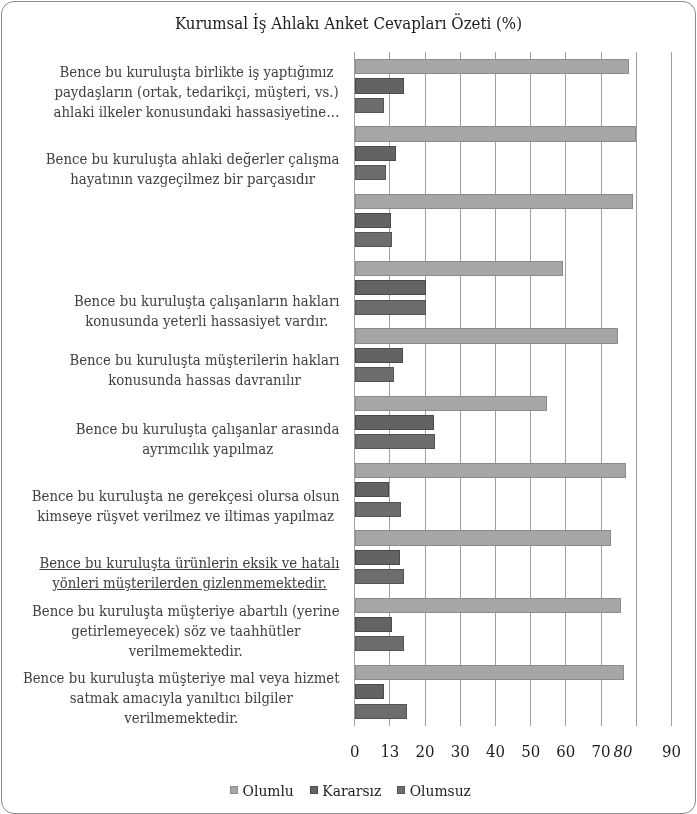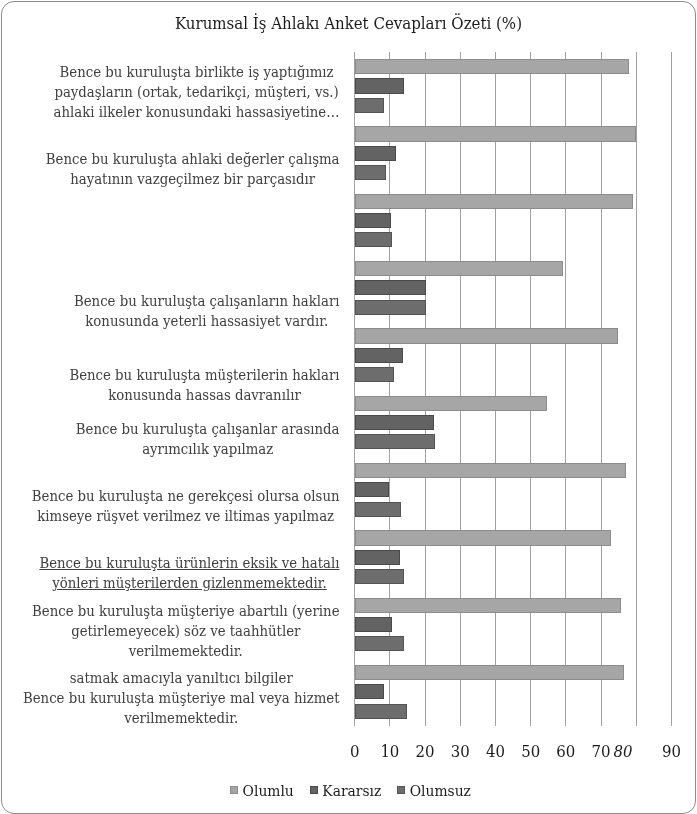--- a/index.html
+++ b/index.html
@@ -19,21 +19,21 @@
 </style>
 </head>
 <body>
 
 <div id="frame"></div>
 <div id="chart-title">Kurumsal İş Ahlakı Anket Cevapları Özeti (%)</div>
 <div id="plot" style="left: 0px; top: 0px; width: 695px; height: 814px;">
     <div class="gridline" style="left: 354.2px; top: 52.3px; height: 673.3px;"></div>
     <div class="tick-label" style="left: 324.7px; top: 742px; width: 60px;">0</div>
     <div class="gridline" style="left: 389.389px; top: 52.3px; height: 673.3px;"></div>
-    <div class="tick-label" style="left: 359.889px; top: 742px; width: 60px;">10</div>
+    <div class="tick-label" style="left: 359.889px; top: 742px; width: 60px;">13</div>
     <div class="gridline" style="left: 424.578px; top: 52.3px; height: 673.3px;"></div>
     <div class="tick-label" style="left: 395.078px; top: 742px; width: 60px;">20</div>
     <div class="gridline" style="left: 459.767px; top: 52.3px; height: 673.3px;"></div>
     <div class="tick-label" style="left: 430.267px; top: 742px; width: 60px;">30</div>
     <div class="gridline" style="left: 494.956px; top: 52.3px; height: 673.3px;"></div>
     <div class="tick-label" style="left: 465.456px; top: 742px; width: 60px;">40</div>
     <div class="gridline" style="left: 530.144px; top: 52.3px; height: 673.3px;"></div>
     <div class="tick-label" style="left: 500.644px; top: 742px; width: 60px;">50</div>
     <div class="gridline" style="left: 565.333px; top: 52.3px; height: 673.3px;"></div>
     <div class="tick-label" style="left: 535.833px; top: 742px; width: 60px;">60</div>
@@ -64,21 +64,21 @@
     <div class="bar" style="left: 354.7px; top: 261.155px; width: 207.966px; height: 15.1px; background: rgb(166, 166, 166); border-color: rgb(140, 140, 140);"></div>
     <div class="bar" style="left: 354.7px; top: 280.405px; width: 71.7853px; height: 15.1px; background: rgb(99, 99, 99); border-color: rgb(74, 74, 74);"></div>
     <div class="bar" style="left: 354.7px; top: 299.655px; width: 71.4334px; height: 15.1px; background: rgb(109, 109, 109); border-color: rgb(84, 84, 84);"></div>
     <div class="cat-label" style="right: 355.5px; display: inline-block; top: 291px;">
       <div>Bence bu kuruluşta çalışanların hakları</div>
       <div>konusunda yeterli hassasiyet vardır.</div>
     </div>
     <div class="bar" style="left: 354.7px; top: 328.485px; width: 262.861px; height: 15.1px; background: rgb(166, 166, 166); border-color: rgb(140, 140, 140);"></div>
     <div class="bar" style="left: 354.7px; top: 347.735px; width: 48.5607px; height: 15.1px; background: rgb(99, 99, 99); border-color: rgb(74, 74, 74);"></div>
     <div class="bar" style="left: 354.7px; top: 366.985px; width: 39.7634px; height: 15.1px; background: rgb(109, 109, 109); border-color: rgb(84, 84, 84);"></div>
-    <div class="cat-label" style="right: 355.5px; display: inline-block; top: 365px;">
+    <div class="cat-label" style="right: 355.5px; display: inline-block; top: 350px;">
       <div>Bence bu kuruluşta müşterilerin hakları</div>
       <div>konusunda hassas davranılır</div>
     </div>
     <div class="bar" style="left: 354.7px; top: 395.815px; width: 192.131px; height: 15.1px; background: rgb(166, 166, 166); border-color: rgb(140, 140, 140);"></div>
     <div class="bar" style="left: 354.7px; top: 415.065px; width: 79.5269px; height: 15.1px; background: rgb(99, 99, 99); border-color: rgb(74, 74, 74);"></div>
     <div class="bar" style="left: 354.7px; top: 434.315px; width: 80.2307px; height: 15.1px; background: rgb(109, 109, 109); border-color: rgb(84, 84, 84);"></div>
     <div class="cat-label" style="right: 355.5px; display: inline-block; top: 418.6px;">
       <div>Bence bu kuruluşta çalışanlar arasında</div>
       <div>ayrımcılık yapılmaz</div>
     </div>
@@ -101,19 +101,19 @@
     <div class="bar" style="left: 354.7px; top: 636.305px; width: 49.2644px; height: 15.1px; background: rgb(109, 109, 109); border-color: rgb(84, 84, 84);"></div>
     <div class="cat-label" style="right: 355.5px; display: inline-block; top: 600.54px;">
       <div>Bence bu kuruluşta müşteriye abartılı (yerine</div>
       <div>getirlemeyecek) söz ve taahhütler</div>
       <div>verilmemektedir.</div>
     </div>
     <div class="bar" style="left: 354.7px; top: 665.135px; width: 269.195px; height: 15.1px; background: rgb(166, 166, 166); border-color: rgb(140, 140, 140);"></div>
     <div class="bar" style="left: 354.7px; top: 684.385px; width: 29.5587px; height: 15.1px; background: rgb(99, 99, 99); border-color: rgb(74, 74, 74);"></div>
     <div class="bar" style="left: 354.7px; top: 703.635px; width: 52.4314px; height: 15.1px; background: rgb(109, 109, 109); border-color: rgb(84, 84, 84);"></div>
     <div class="cat-label" style="right: 355.5px; display: inline-block; top: 667.87px;">
+      <div>Bence bu kuruluşta müşteriye mal veya hizmet</div>
       <div>satmak amacıyla yanıltıcı bilgiler</div>
-      <div>Bence bu kuruluşta müşteriye mal veya hizmet</div>
       <div>verilmemektedir.</div>
     </div>
     <div class="axisline" style="left: 354.2px; top: 52.3px; width: 1px; height: 673.3px;"></div>
   </div>
 <div id="legend" style="top: 781.5px;"><span class="legend-item"><span class="legend-swatch" style="background: rgb(166, 166, 166); border-color: rgb(140, 140, 140);"></span><span class="legend-text">Olumlu</span></span><span style="display: inline-block; width: 16px;"></span><span class="legend-item"><span class="legend-swatch" style="background: rgb(99, 99, 99); border-color: rgb(74, 74, 74);"></span><span class="legend-text">Kararsız</span></span><span style="display: inline-block; width: 16px;"></span><span class="legend-item"><span class="legend-swatch" style="background: rgb(109, 109, 109); border-color: rgb(84, 84, 84);"></span><span class="legend-text">Olumsuz</span></span></div>
 
 </body></html>

